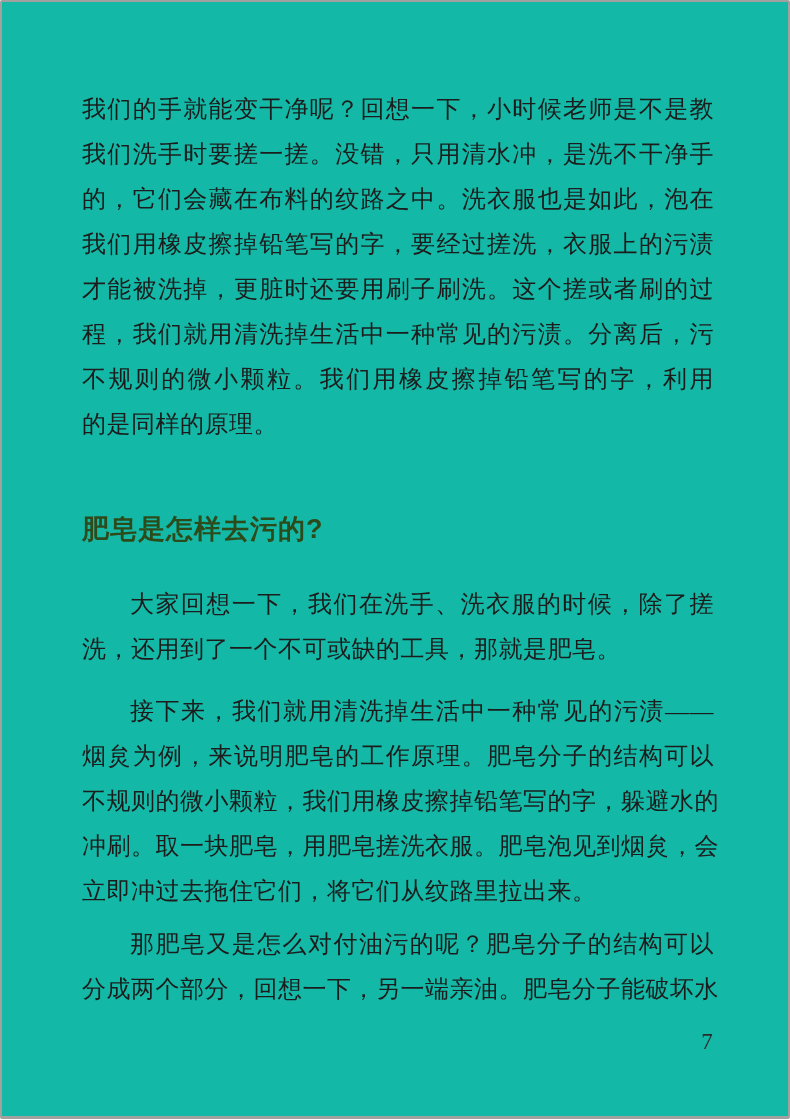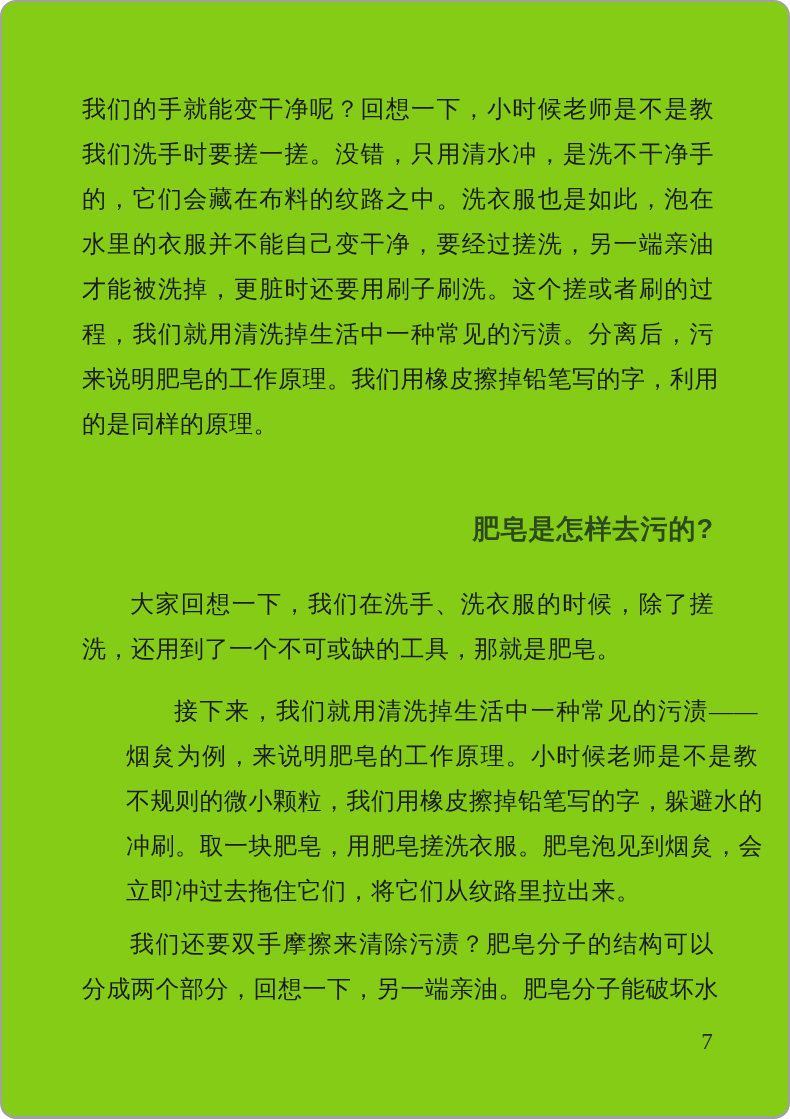--- a/index.html
+++ b/index.html
@@ -6,24 +6,24 @@
     margin: 0;
     padding: 0;
     background: #ffffff;
     font-family: "Liberation Serif", "DejaVu Serif", serif;
   }
   .page {
     position: relative;
     width: 790px;
     height: 1119px;
     box-sizing: border-box;
-    background: #84cc16;
+    background: #14b8a6;
     border: 2px solid var(--frame-border, #a3a0a0);
     border-bottom-width: 3px;
-    border-radius: 16px;
+    border-radius: 2px;
     overflow: hidden;
   }
   .para {
     position: absolute;
     left: 80px;
     width: 632px;
     color: var(--body-text, #1c1c1c);
   }
   .line {
     height: 45px;
@@ -42,73 +42,73 @@
     text-indent: 48px;
   }
   .heading {
     position: absolute;
     left: 80px;
     width: 632px;
     top: 505px;
     margin: 0;
     height: 45px;
     line-height: 45px;
-    text-align: right;
+    text-align: left;
     font-family: "Liberation Sans", "DejaVu Sans", sans-serif;
     font-weight: bold;
     font-size: 27px;
     letter-spacing: 1px;
     color: var(--heading, #2d4a1b);
   }
   .page-number {
     position: absolute;
     left: 660px;
     top: 1022px;
     width: 90px;
     text-align: center;
     font-size: 23px;
     line-height: 36px;
     color: #2b2b2b;
   }
   .p1 { top: 85px; }
   .p2 { top: 580px; }
-  .p3 { top: 687px; margin-left: 44px; }
+  .p3 { top: 687px; }
   .p4 { top: 920px; }
 </style>
 </head>
 <body>
 
 <div class="page">
 
   <div class="para p1">
     <div class="line">我们的手就能变干净呢？回想一下，小时候老师是不是教</div>
     <div class="line">我们洗手时要搓一搓。没错，只用清水冲，是洗不干净手</div>
     <div class="line">的，它们会藏在布料的纹路之中。洗衣服也是如此，泡在</div>
-    <div class="line">水里的衣服并不能自己变干净，要经过搓洗，另一端亲油</div>
+    <div class="line">我们用橡皮擦掉铅笔写的字，要经过搓洗，衣服上的污渍</div>
     <div class="line">才能被洗掉，更脏时还要用刷子刷洗。这个搓或者刷的过</div>
     <div class="line">程，我们就用清洗掉生活中一种常见的污渍。分离后，污</div>
-    <div class="line">来说明肥皂的工作原理。我们用橡皮擦掉铅笔写的字，利用</div>
+    <div class="line">不规则的微小颗粒。我们用橡皮擦掉铅笔写的字，利用</div>
     <div class="line end">的是同样的原理。</div>
   </div>
 
   <h2 class="heading">肥皂是怎样去污的?</h2>
 
   <div class="para p2">
     <div class="line indent">大家回想一下，我们在洗手、洗衣服的时候，除了搓</div>
     <div class="line end">洗，还用到了一个不可或缺的工具，那就是肥皂。</div>
   </div>
 
   <div class="para p3">
     <div class="line indent">接下来，我们就用清洗掉生活中一种常见的污渍——</div>
-    <div class="line">烟炱为例，来说明肥皂的工作原理。小时候老师是不是教</div>
+    <div class="line">烟炱为例，来说明肥皂的工作原理。肥皂分子的结构可以</div>
     <div class="line">不规则的微小颗粒，我们用橡皮擦掉铅笔写的字，躲避水的</div>
     <div class="line">冲刷。取一块肥皂，用肥皂搓洗衣服。肥皂泡见到烟炱，会</div>
     <div class="line end">立即冲过去拖住它们，将它们从纹路里拉出来。</div>
   </div>
 
   <div class="para p4">
-    <div class="line indent">我们还要双手摩擦来清除污渍？肥皂分子的结构可以</div>
+    <div class="line indent">那肥皂又是怎么对付油污的呢？肥皂分子的结构可以</div>
     <div class="line">分成两个部分，回想一下，另一端亲油。肥皂分子能破坏水</div>
   </div>
 
   <div class="page-number">7</div>
 
 </div>
 
 </body></html>

